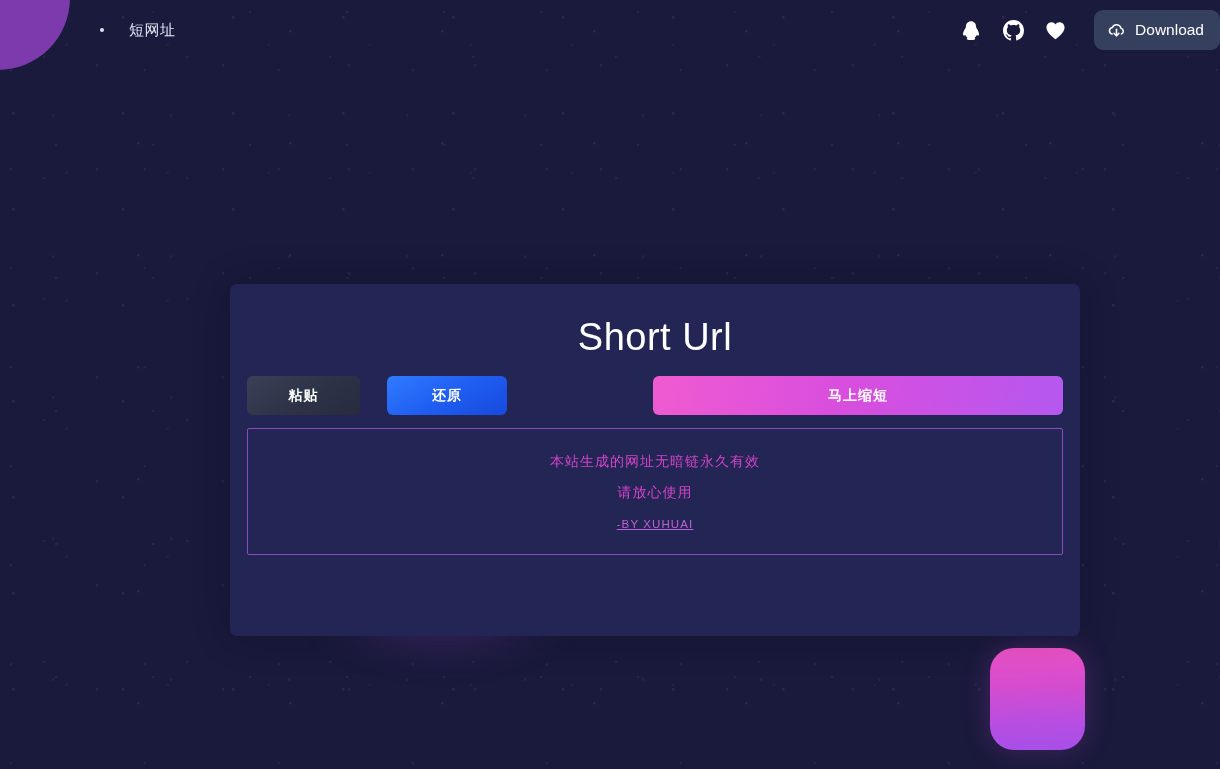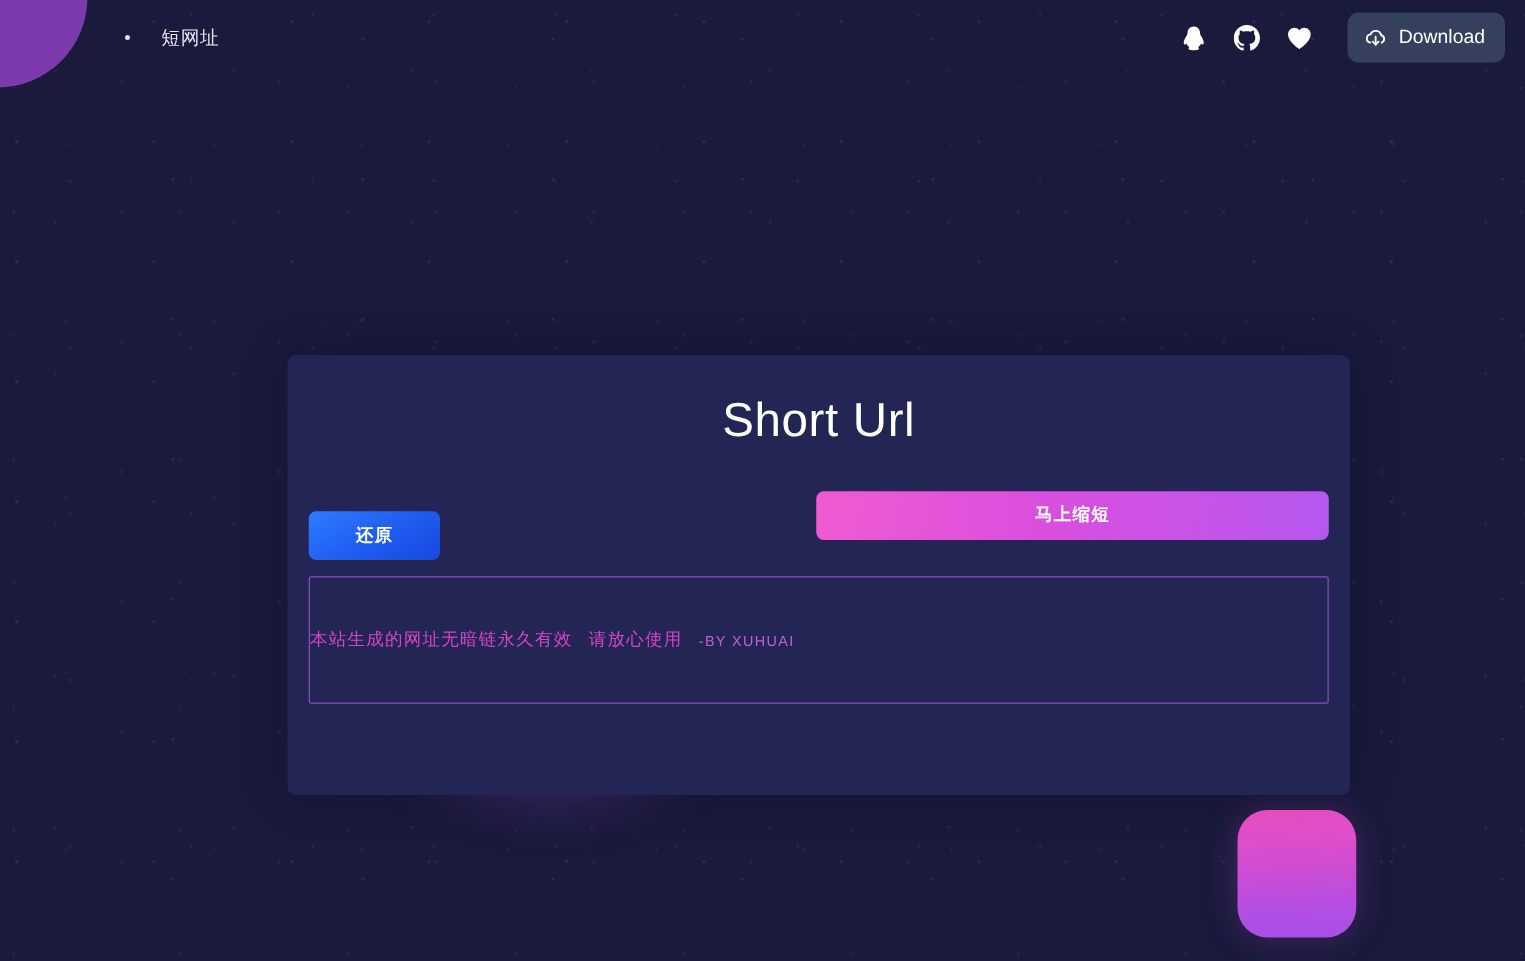--- a/index.html
+++ b/index.html
@@ -82,21 +82,20 @@
   }
   #brand .dot {
     width: 4px; height: 4px;
     border-radius: 50%;
     background: #dfe0f0;
     display: inline-block;
   }
 
   #navright {
     margin-left: auto;
-    margin-right: 16px;
     display: flex;
     align-items: center;
     gap: 20px;
   }
   .nav-icon {
     width: 22px; height: 22px;
     display: flex; align-items: center; justify-content: center;
     color: #ffffff;
     cursor: pointer;
   }
@@ -215,51 +214,52 @@
     font-weight: 700;
     color: #fff;
     cursor: pointer;
     letter-spacing: 1px;
   }
   #paste-button {
     width: 113px;
     background: linear-gradient(145deg, #3a4157 0%, #2c3346 55%, #262c3e 100%);
   }
   #restore-button {
-    width: 105px;
+    width: 120px;
     background: linear-gradient(150deg, #2f7bff 0%, #1f5cf0 55%, #1749dd 100%);
-    margin-top: 33px;
   }
   #shorten-button {
     margin-left: auto;
     width: 410px;
     background: linear-gradient(100deg, #ef5bd0 0%, #d94ede 45%, #b558ef 100%);
   }
 
   
   #notice-box {
     margin: 13px 17px 0 17px;
-    height: 102px;
+    height: 127px;
     border: 1.4px solid #8b4bbd;
     border-radius: 2px;
     display: flex;
-    align-items: center;
-    justify-content: flex-start;
+    flex-direction: column;
+    align-items: center;
+    justify-content: center;
     gap: 13px;
   }
   .notice-line {
     font-size: 14px;
     color: #d444c9;
     letter-spacing: 1px;
   }
   #notice-author {
     font-size: 11.5px;
     color: #c25fd6;
     letter-spacing: 1.1px;
     margin-top: 3px;
+    text-decoration: underline;
   }
 </style>
 </head>
 <body>
 
 <div id="bg-texture"></div>
 <div id="blob-topleft"></div>
 <div id="blob-center-glow"></div>
 <div id="blob-bottomright"></div>
 
@@ -304,20 +304,21 @@
   </div>
 </div>
 
 <div id="card">
 
   <div id="card-title">Short Url</div>
 
 
 
   <div id="btn-row">
+    <button class="btn" id="paste-button">粘贴</button>
     <button class="btn" id="restore-button">还原</button>
     <button class="btn" id="shorten-button">马上缩短</button>
   </div>
 
   <div id="notice-box">
     <div class="notice-line">本站生成的网址无暗链永久有效</div>
     <div class="notice-line">请放心使用</div>
     <div id="notice-author">-BY XUHUAI</div>
   </div>
 

